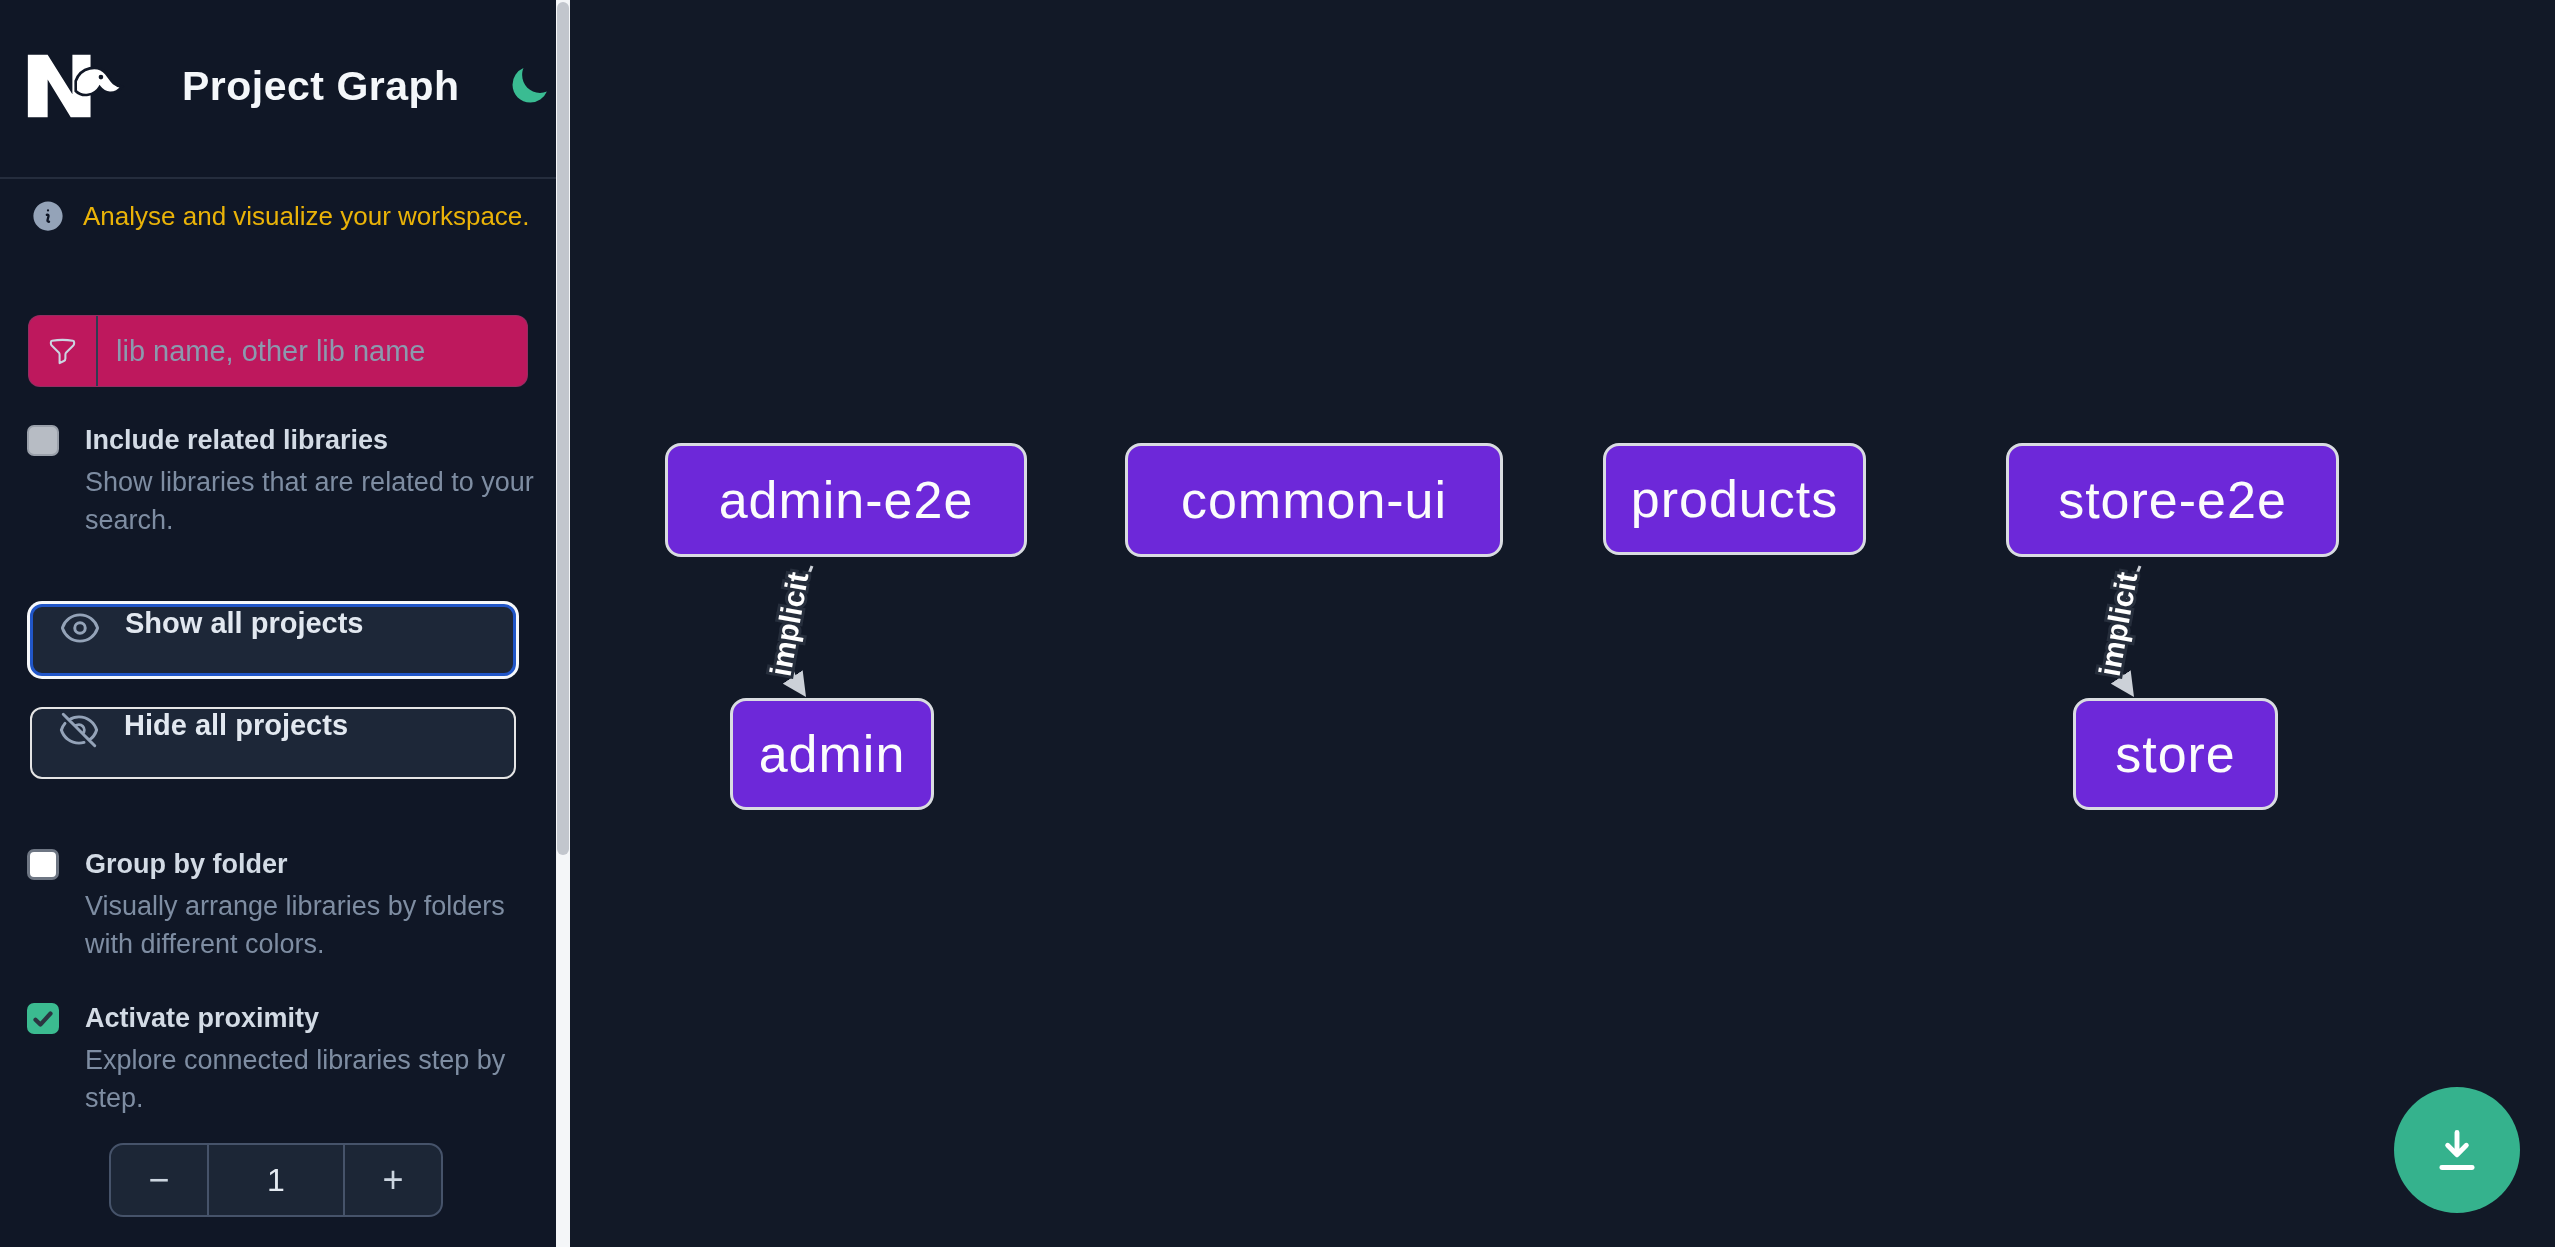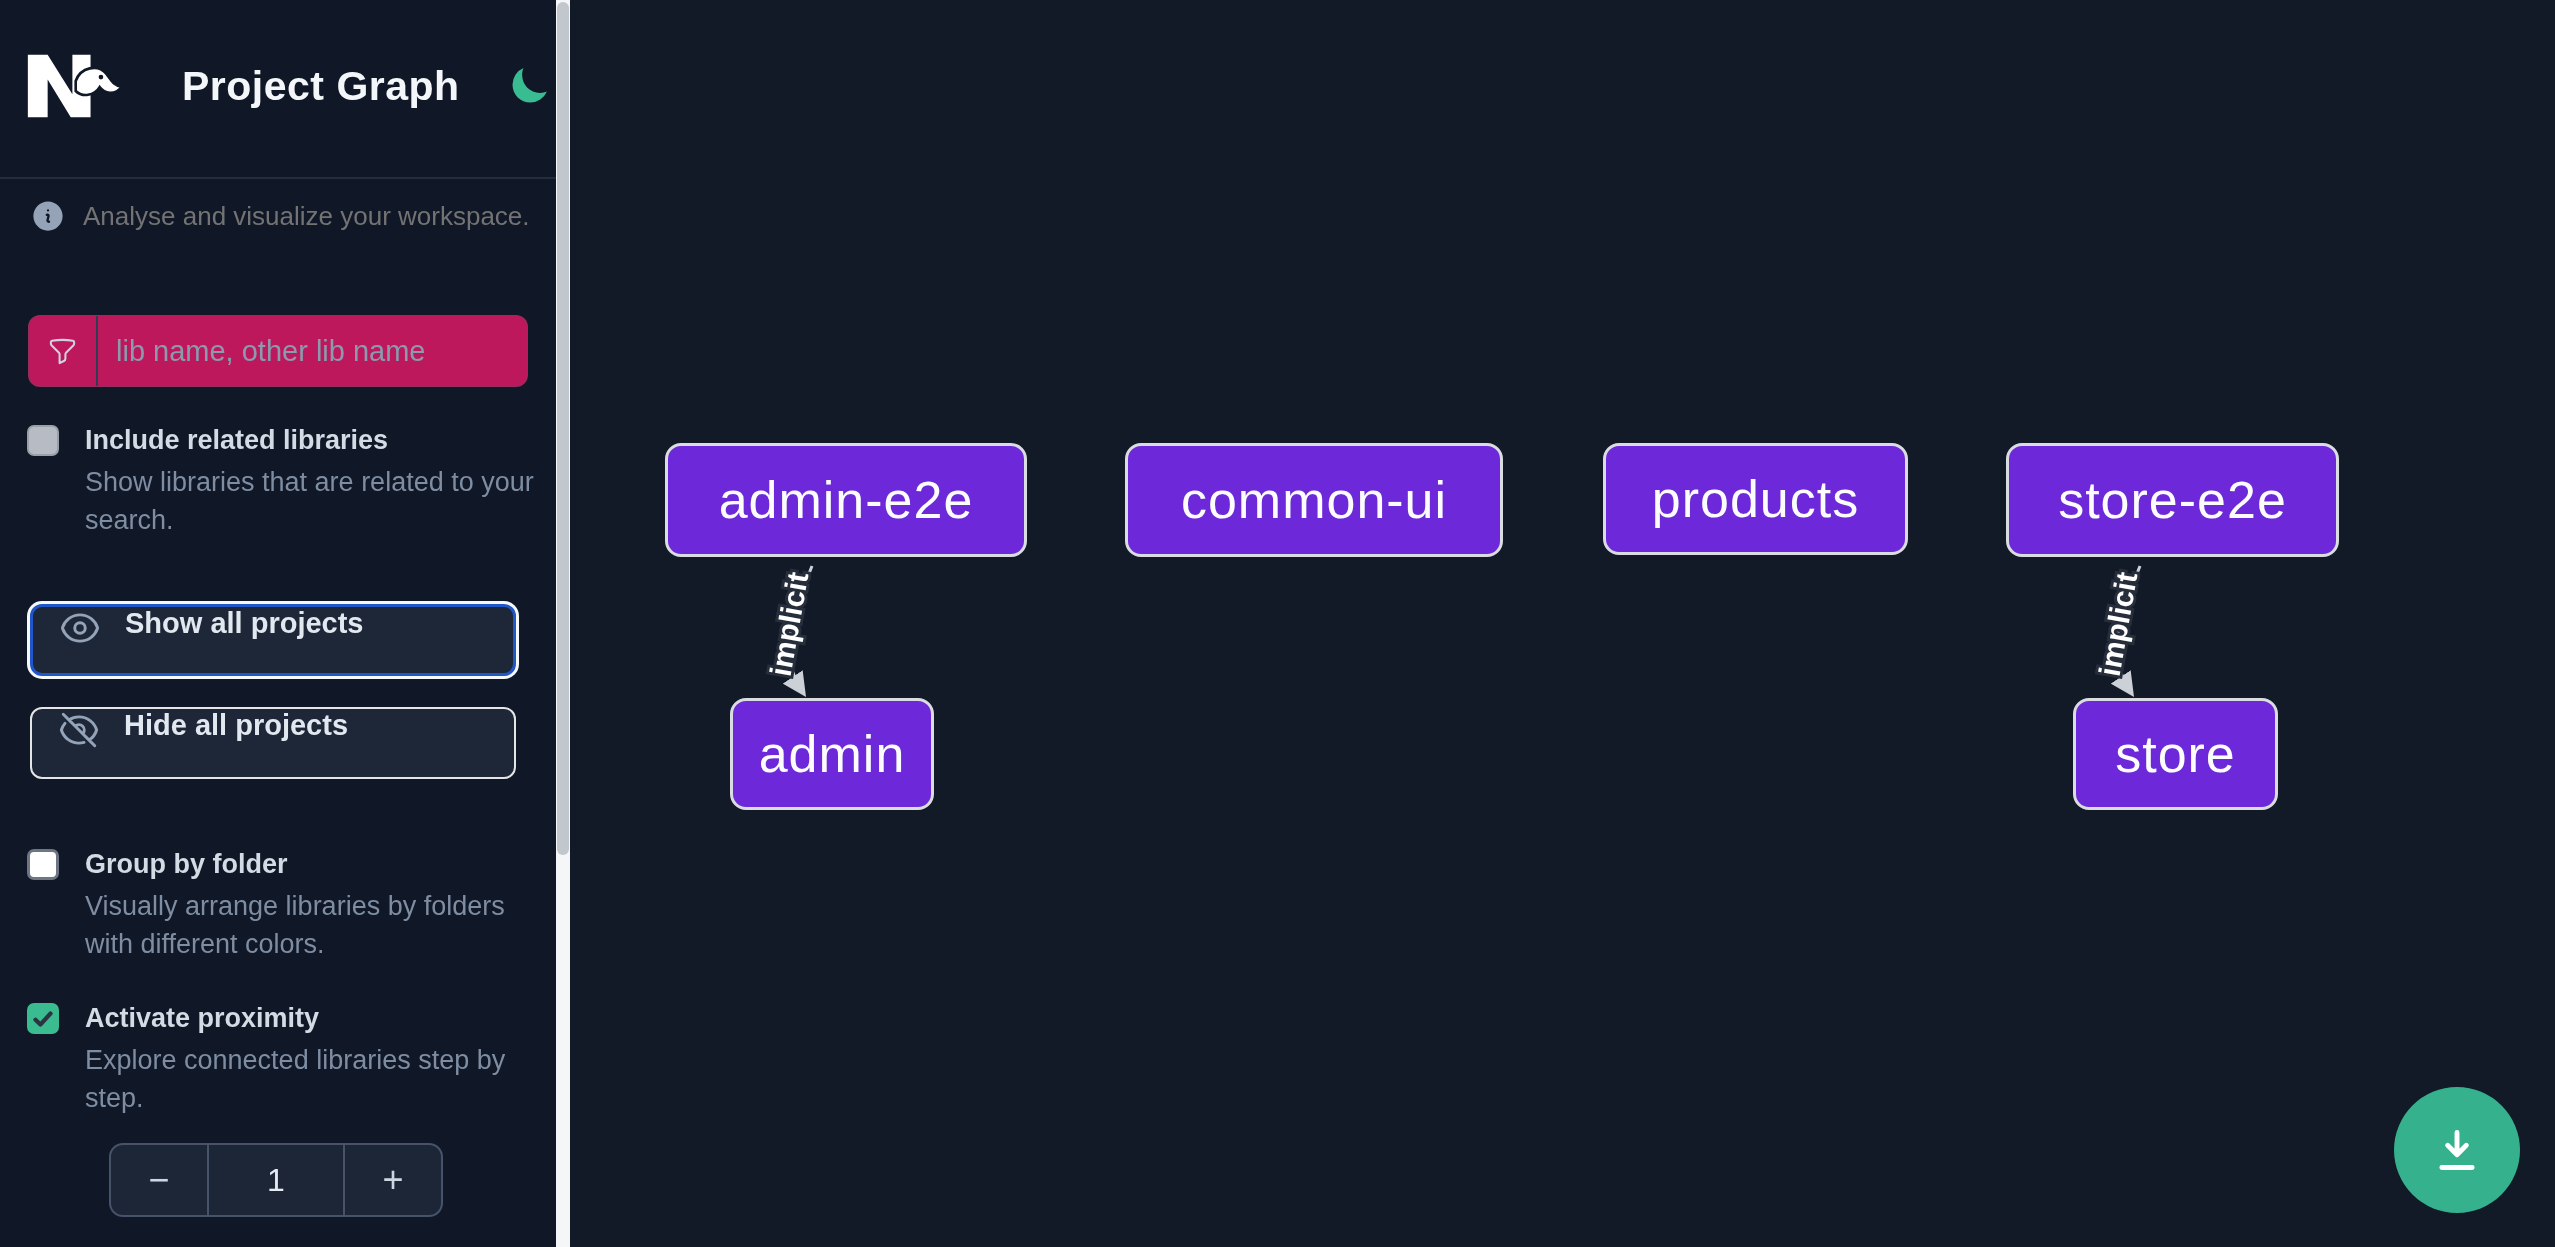--- a/index.html
+++ b/index.html
@@ -12,21 +12,21 @@
   .app{position:relative;width:2555px;height:1247px;}
 
   
   .sidebar{position:absolute;left:0;top:0;width:556px;height:1247px;background:#101726;}
   .brand{position:absolute;left:26px;top:48px;height:76px;display:flex;align-items:center;}
   .brand .logo{width:106px;height:66px;}
   .app-title{margin-left:50px;font-size:41px;font-weight:600;color:#f4f7fa;letter-spacing:.5px;white-space:nowrap;}
   .theme-btn{margin-left:46px;width:46px;height:46px;background:none;border:0;padding:0;cursor:pointer;display:flex;align-items:center;justify-content:center;}
   .header-divider{position:absolute;left:0;top:177px;width:556px;height:2px;background:rgba(148,163,184,.16);}
 
-  .tagline{position:absolute;left:30px;top:198px;width:505px;display:flex;align-items:center;gap:17px;color:#737373;font-size:26px;}
+  .tagline{position:absolute;left:30px;top:198px;width:505px;display:flex;align-items:center;gap:17px;color:#eab308;font-size:26px;}
   .tagline svg{flex:0 0 auto;}
 
   .search{position:absolute;left:28px;top:315px;width:500px;height:72px;background:#be185d;border:1px solid rgba(71,85,105,.35);border-radius:12px;display:flex;align-items:stretch;box-sizing:border-box;}
   .search .icon-cell{width:67px;display:flex;align-items:center;justify-content:center;}
   .search .vdiv{width:2px;background:#303c51;}
   .search input{flex:1;min-width:0;background:transparent;border:0;outline:0;color:#e2e8f0;font-size:29px;padding:0 18px;font-family:"Liberation Sans",sans-serif;}
   .search input::placeholder{color:#8b9aae;}
 
   .toggle{position:absolute;left:27px;width:505px;}
   .toggle .box{position:absolute;left:0;top:3px;width:32px;height:31px;border-radius:7px;box-sizing:border-box;display:flex;align-items:center;justify-content:center;}
@@ -54,21 +54,21 @@
   .scroll-track{position:absolute;left:556px;top:0;width:14px;height:1247px;background:#f4f6f8;}
   .scroll-thumb{position:absolute;left:1px;top:2px;width:12px;height:853px;background:#c2c6cd;border-radius:7px;}
 
   
   .canvas{position:absolute;left:570px;top:0;width:1985px;height:1247px;background:#121927;}
   .edges{position:absolute;left:0;top:0;width:1985px;height:1247px;}
   .edge-label{font-family:"Liberation Sans",sans-serif;font-size:30px;font-weight:600;fill:#ffffff;stroke:#262e3c;stroke-width:6px;paint-order:stroke;text-anchor:middle;dominant-baseline:central;}
   .node{position:absolute;background:#6d28d9;border:3px solid #d9dce1;border-radius:16px;color:#fbfcfc;display:flex;align-items:center;justify-content:center;font-size:52px;font-weight:400;letter-spacing:1px;box-sizing:border-box;cursor:pointer;}
   #node-admin-e2e{left:95px;top:443px;width:362px;height:114px;}
   #node-common-ui{left:555px;top:443px;width:378px;height:114px;}
-  #node-products{left:1033px;top:443px;width:305px;height:112px;}
+  #node-products{left:1033px;top:443px;width:263px;height:112px;}
   #node-store-e2e{left:1436px;top:443px;width:333px;height:114px;}
   #node-admin{left:160px;top:698px;width:204px;height:112px;}
   #node-store{left:1503px;top:698px;width:205px;height:112px;}
 
   .fab{position:absolute;left:1824px;top:1087px;width:126px;height:126px;border-radius:50%;background:#35b28d;border:0;display:flex;align-items:center;justify-content:center;cursor:pointer;}
 </style>
 </head>
 <body>
 
 <div class="app">

